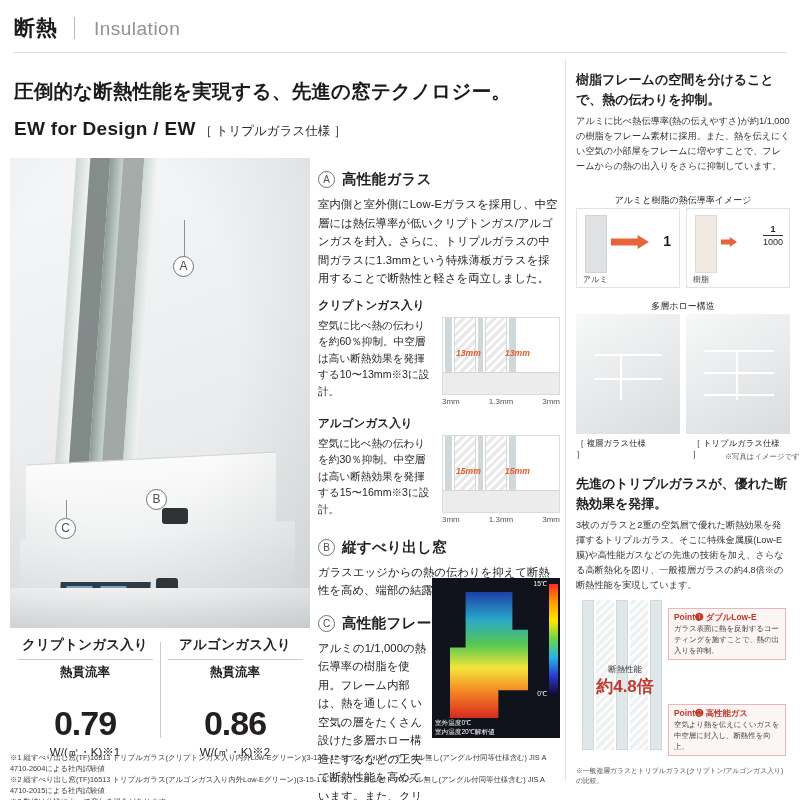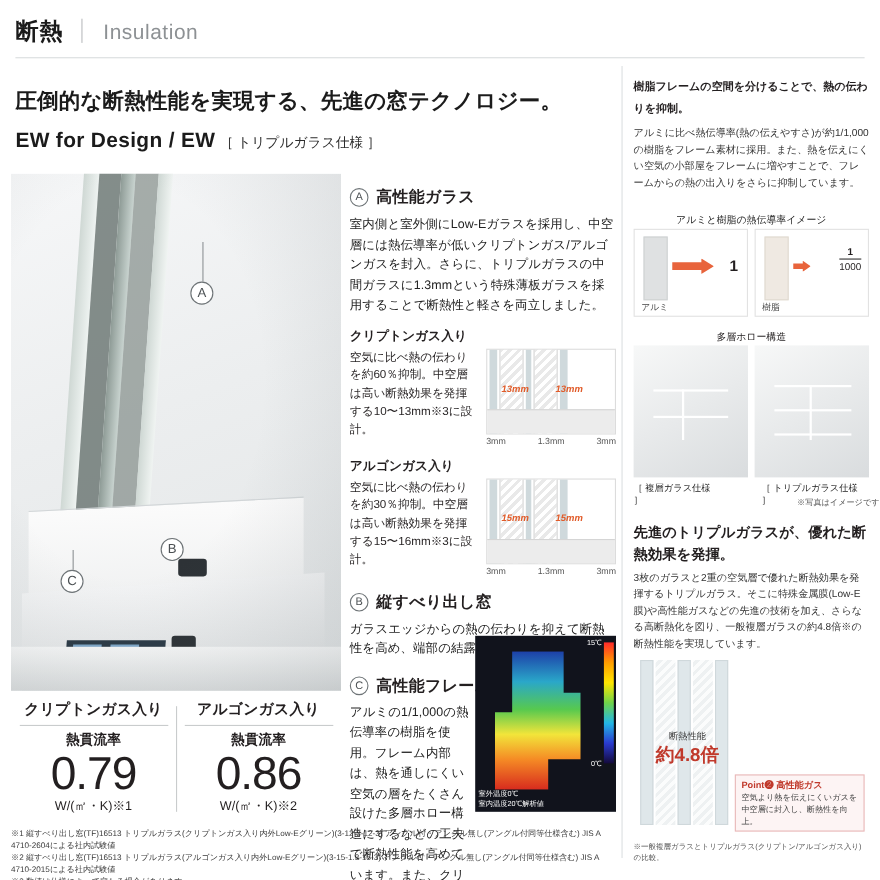--- a/index.html
+++ b/index.html
@@ -58,21 +58,21 @@
   .leader-a { position:absolute; left:184px; top:220px; width:1px; height:36px; background:#8d9295; }
   .leader-c { position:absolute; left:66px; top:500px; width:1px; height:18px; background:#8d9295; }
 
   
   .perf { position:absolute; left:10px; top:634px; width:300px; height:112px; display:flex; }
   .perf .cell { flex:1; text-align:center; position:relative; }
   .perf .cell + .cell::before { content:""; position:absolute; left:0; top:8px; bottom:8px; width:1px; background:#c9cccd; }
   .perf .ttl { font-size:13.5px; font-weight:bold; letter-spacing:.2px; margin-top:2px; }
   .perf .hr { width:90%; height:1px; background:#c9cccd; margin:5px auto 4px; }
   .perf .lbl { font-size:12.5px; font-weight:bold; }
-  .perf .val { font-size:42px; font-weight:normal; line-height:44px; letter-spacing:-1px; }
+  .perf .val { font-size:34px; font-weight:bold; line-height:44px; letter-spacing:-1px;margin-top:20px; }
   .perf .unit { font-size:11.5px; }
 
   .footnotes { position:absolute; left:10px; top:752px; width:548px; font-size:7.4px; line-height:11px; color:#3a3a3a; }
 
   
   .mid { position:absolute; left:318px; top:170px; width:243px; }
   .sec-head { display:flex; align-items:center; gap:7px; margin-bottom:6px; }
   .sec-head .mark { width:17px; height:17px; border-radius:50%; border:1.2px solid #6d7376; font-size:10px; line-height:15px; text-align:center; color:#4b5053; flex:0 0 auto; }
   .sec-head .h { font-size:14.5px; font-weight:bold; letter-spacing:.3px; }
   .body-tx { font-size:11.3px; line-height:18.5px; color:#222; letter-spacing:.1px; }
@@ -93,21 +93,21 @@
      background:linear-gradient(180deg,#ff2a2a,#ff9d00,#ffe600,#6fd34a,#23b7e5,#2a3bd0,#140a3c); }
   .thermal .capt { position:absolute; left:3px; bottom:2px; font-size:6.6px; color:#fff; line-height:9px; }
   .thermal .tmax { position:absolute; right:13px; top:2px; font-size:6.6px; color:#fff; }
   .thermal .tmin { position:absolute; right:13px; top:112px; font-size:6.6px; color:#fff; }
   .thermal .shape { position:absolute; left:18px; top:14px; width:78px; height:126px;
      background:linear-gradient(180deg,#1d3fa8 0%, #2aa7c9 22%, #57c94f 42%, #f2e53a 60%, #f58b25 78%, #d72b1e 100%);
      clip-path:polygon(20% 0,80% 0,80% 30%,100% 30%,100% 78%,62% 78%,62% 100%,0 100%,0 44%,20% 44%); }
 
   
   .r { position:absolute; left:576px; width:214px; }
-  .r-h1 { top:70px; font-size:10px; font-weight:bold; line-height:20px;font-family:Liberation Serif, serif; }
+  .r-h1 { top:70px; font-size:13px; font-weight:bold; line-height:20px;font-family:Liberation Serif, serif; }
   .r-p1 { top:114px; font-size:9.2px; line-height:15px; color:#333; }
   .r-cap1 { top:194px; font-size:9px; text-align:center; color:#222; }
   .cmp { position:absolute; left:576px; top:208px; width:214px; height:80px; display:flex; gap:6px; }
   .cmp .half { flex:1; position:relative; background:#fff; border:1px solid #e2e2e2; }
   .cmp .mat { position:absolute; left:8px; top:6px; width:22px; height:58px; background:#dfe1e2; border:1px solid #cfd2d3; }
   .cmp .mat2 { position:absolute; left:8px; top:6px; width:22px; height:58px; background:#efe9e2; border:1px solid #e0dad1; }
   .cmp .arw { position:absolute; left:34px; top:26px; width:38px; height:14px; background:#e8643c; clip-path:polygon(0 25%,70% 25%,70% 0,100% 50%,70% 100%,70% 75%,0 75%); }
   .cmp .arw-s { position:absolute; left:34px; top:28px; width:16px; height:10px; background:#e8643c; clip-path:polygon(0 25%,55% 25%,55% 0,100% 50%,55% 100%,55% 75%,0 75%); }
   .cmp .num { position:absolute; right:8px; top:24px; font-size:14px; font-weight:bold; }
   .cmp .frac { position:absolute; right:6px; top:14px; text-align:center; font-size:9px; line-height:12px; }
@@ -325,19 +325,23 @@
   <div class="glassfig">
     <div class="pane" style="left:6px"></div>
     <div class="gap" style="left:20px"></div>
     <div class="pane" style="left:40px"></div>
     <div class="gap" style="left:54px"></div>
     <div class="pane" style="left:74px"></div>
     <div class="eff">
       <span>断熱性能</span>
       <b>約4.8倍</b>
     </div>
+    <div class="pt pt1">
+      <div class="pt-h">Point❶ ダブルLow-E</div>
+      <div class="pt-t">ガラス表面に熱を反射するコーティングを施すことで、熱の出入りを抑制。</div>
+    </div>
     <div class="pt pt2">
       <div class="pt-h">Point❷ 高性能ガス</div>
       <div class="pt-t">空気より熱を伝えにくいガスを中空層に封入し、断熱性を向上。</div>
     </div>
   </div>
   <div class="r-foot">※一般複層ガラスとトリプルガラス(クリプトン/アルゴンガス入り)の比較。</div>
 </div>
 
 </body></html>

